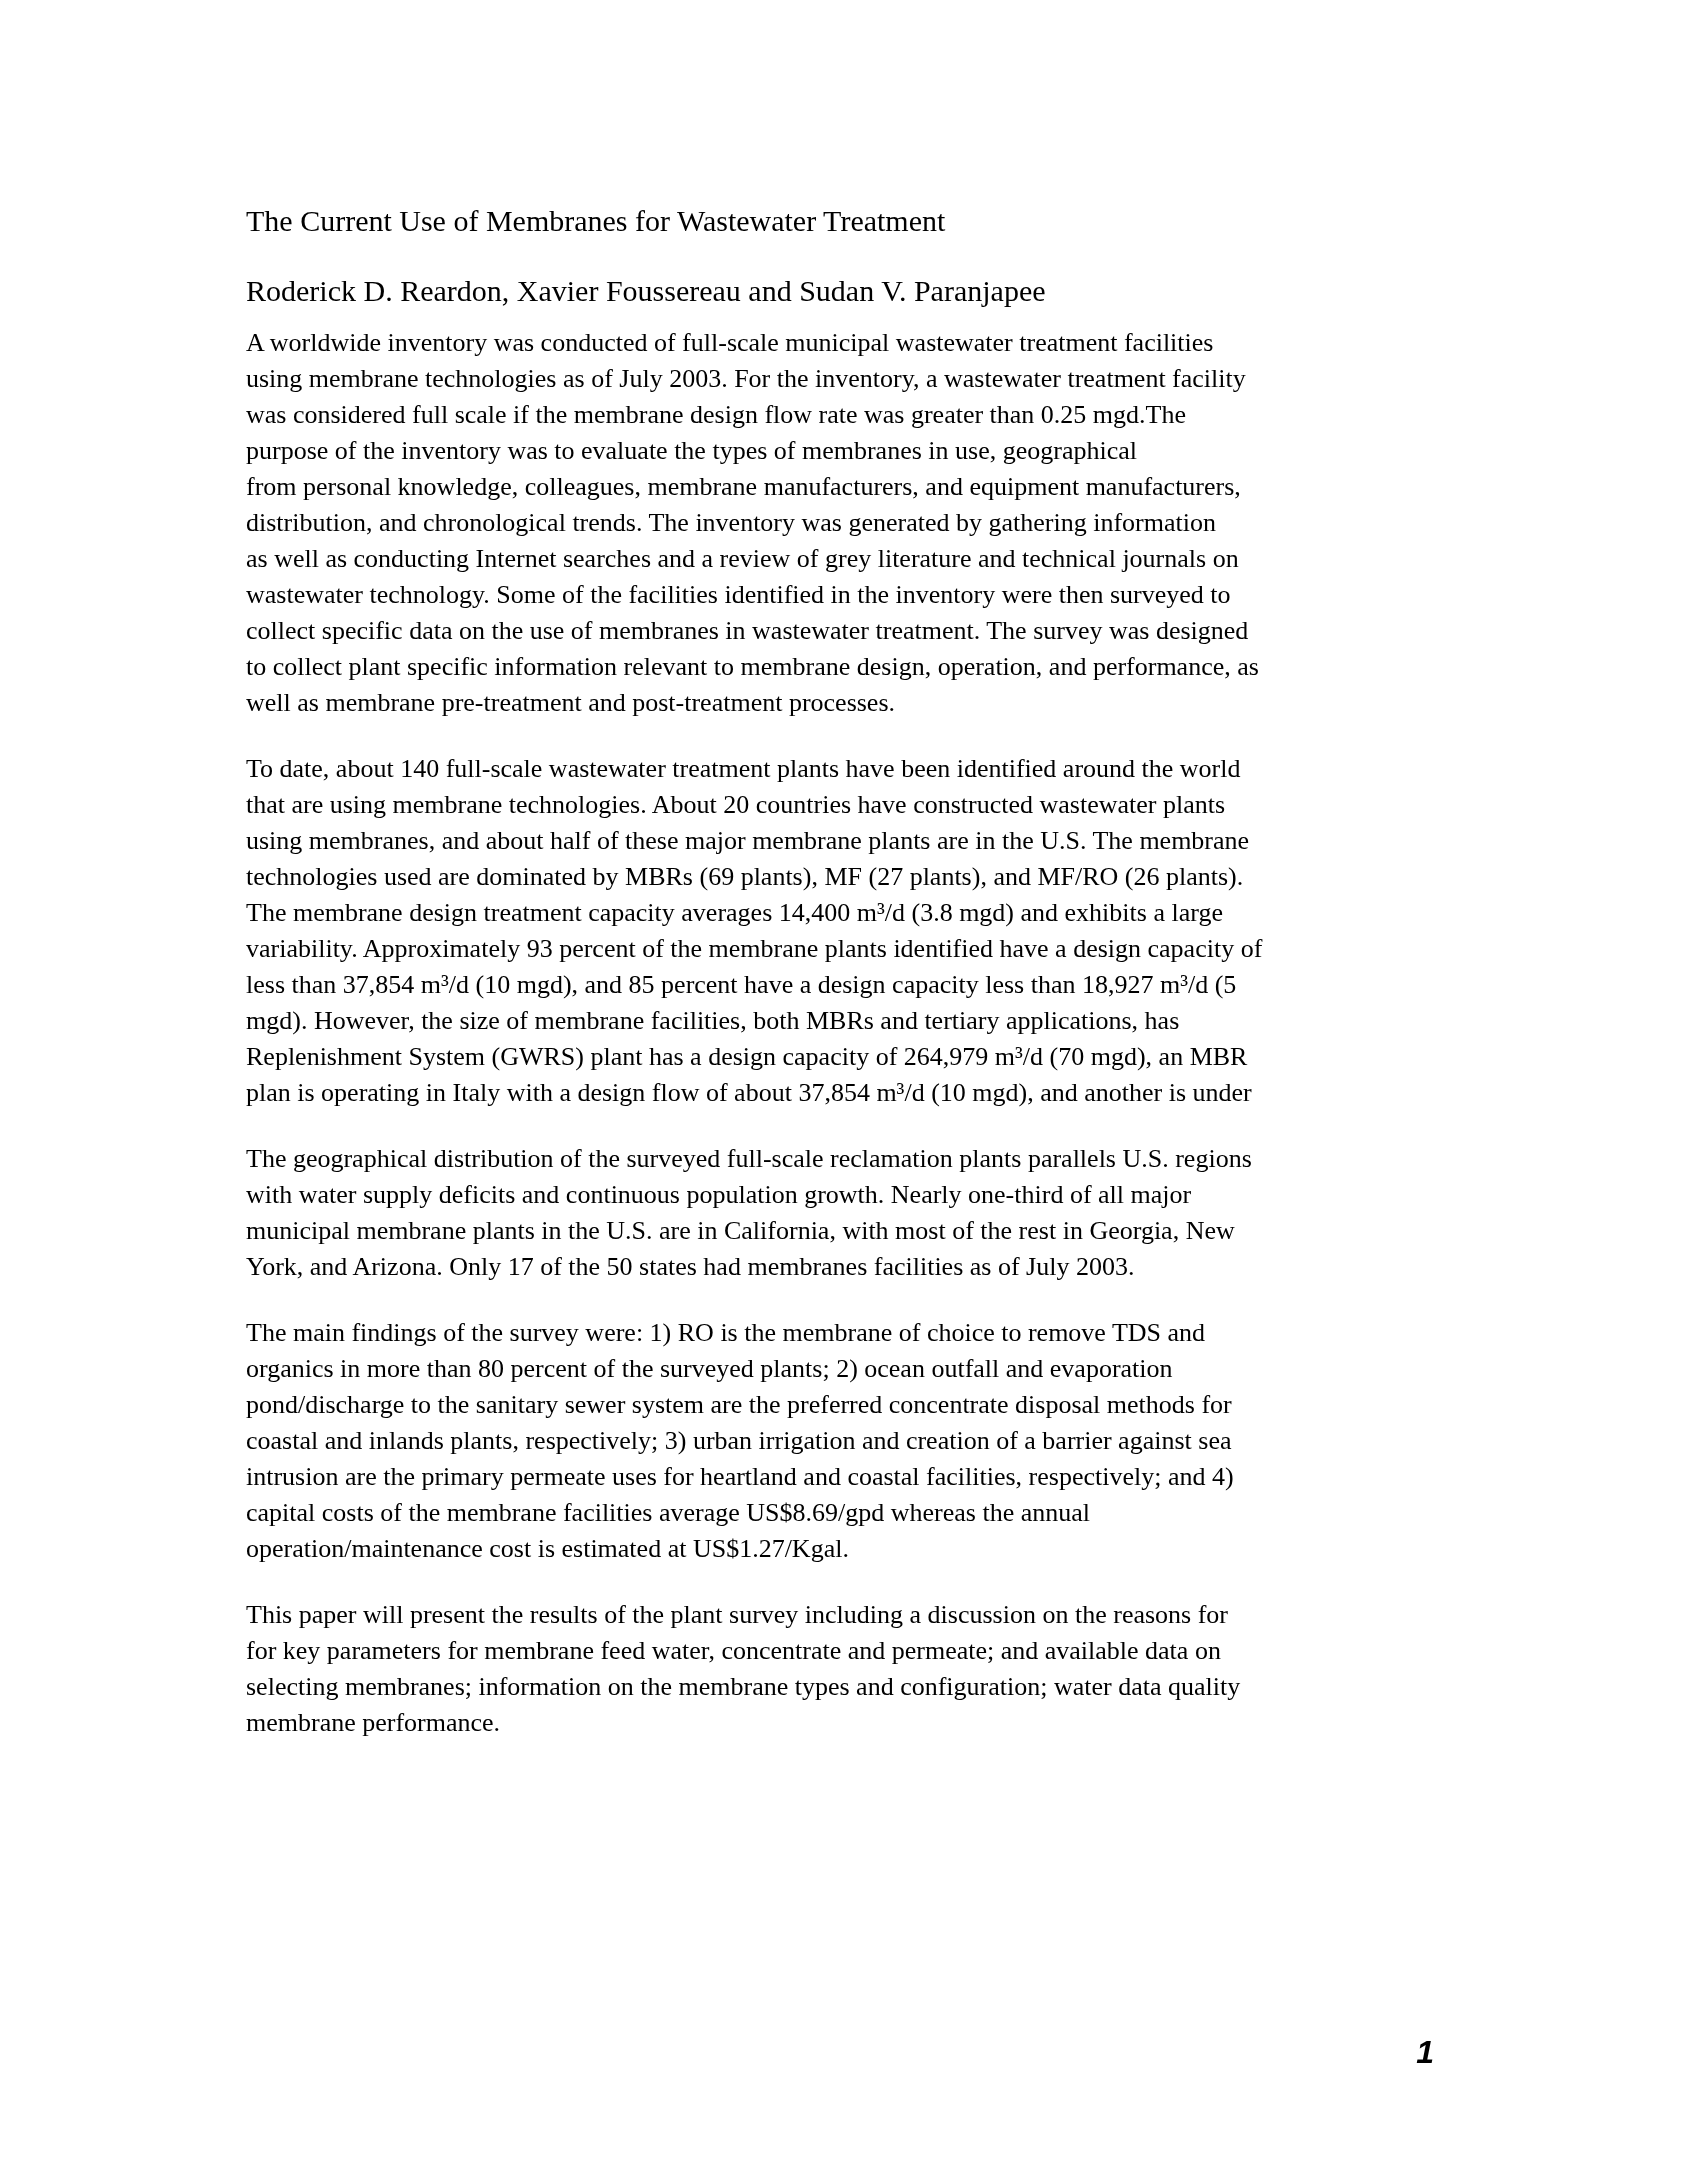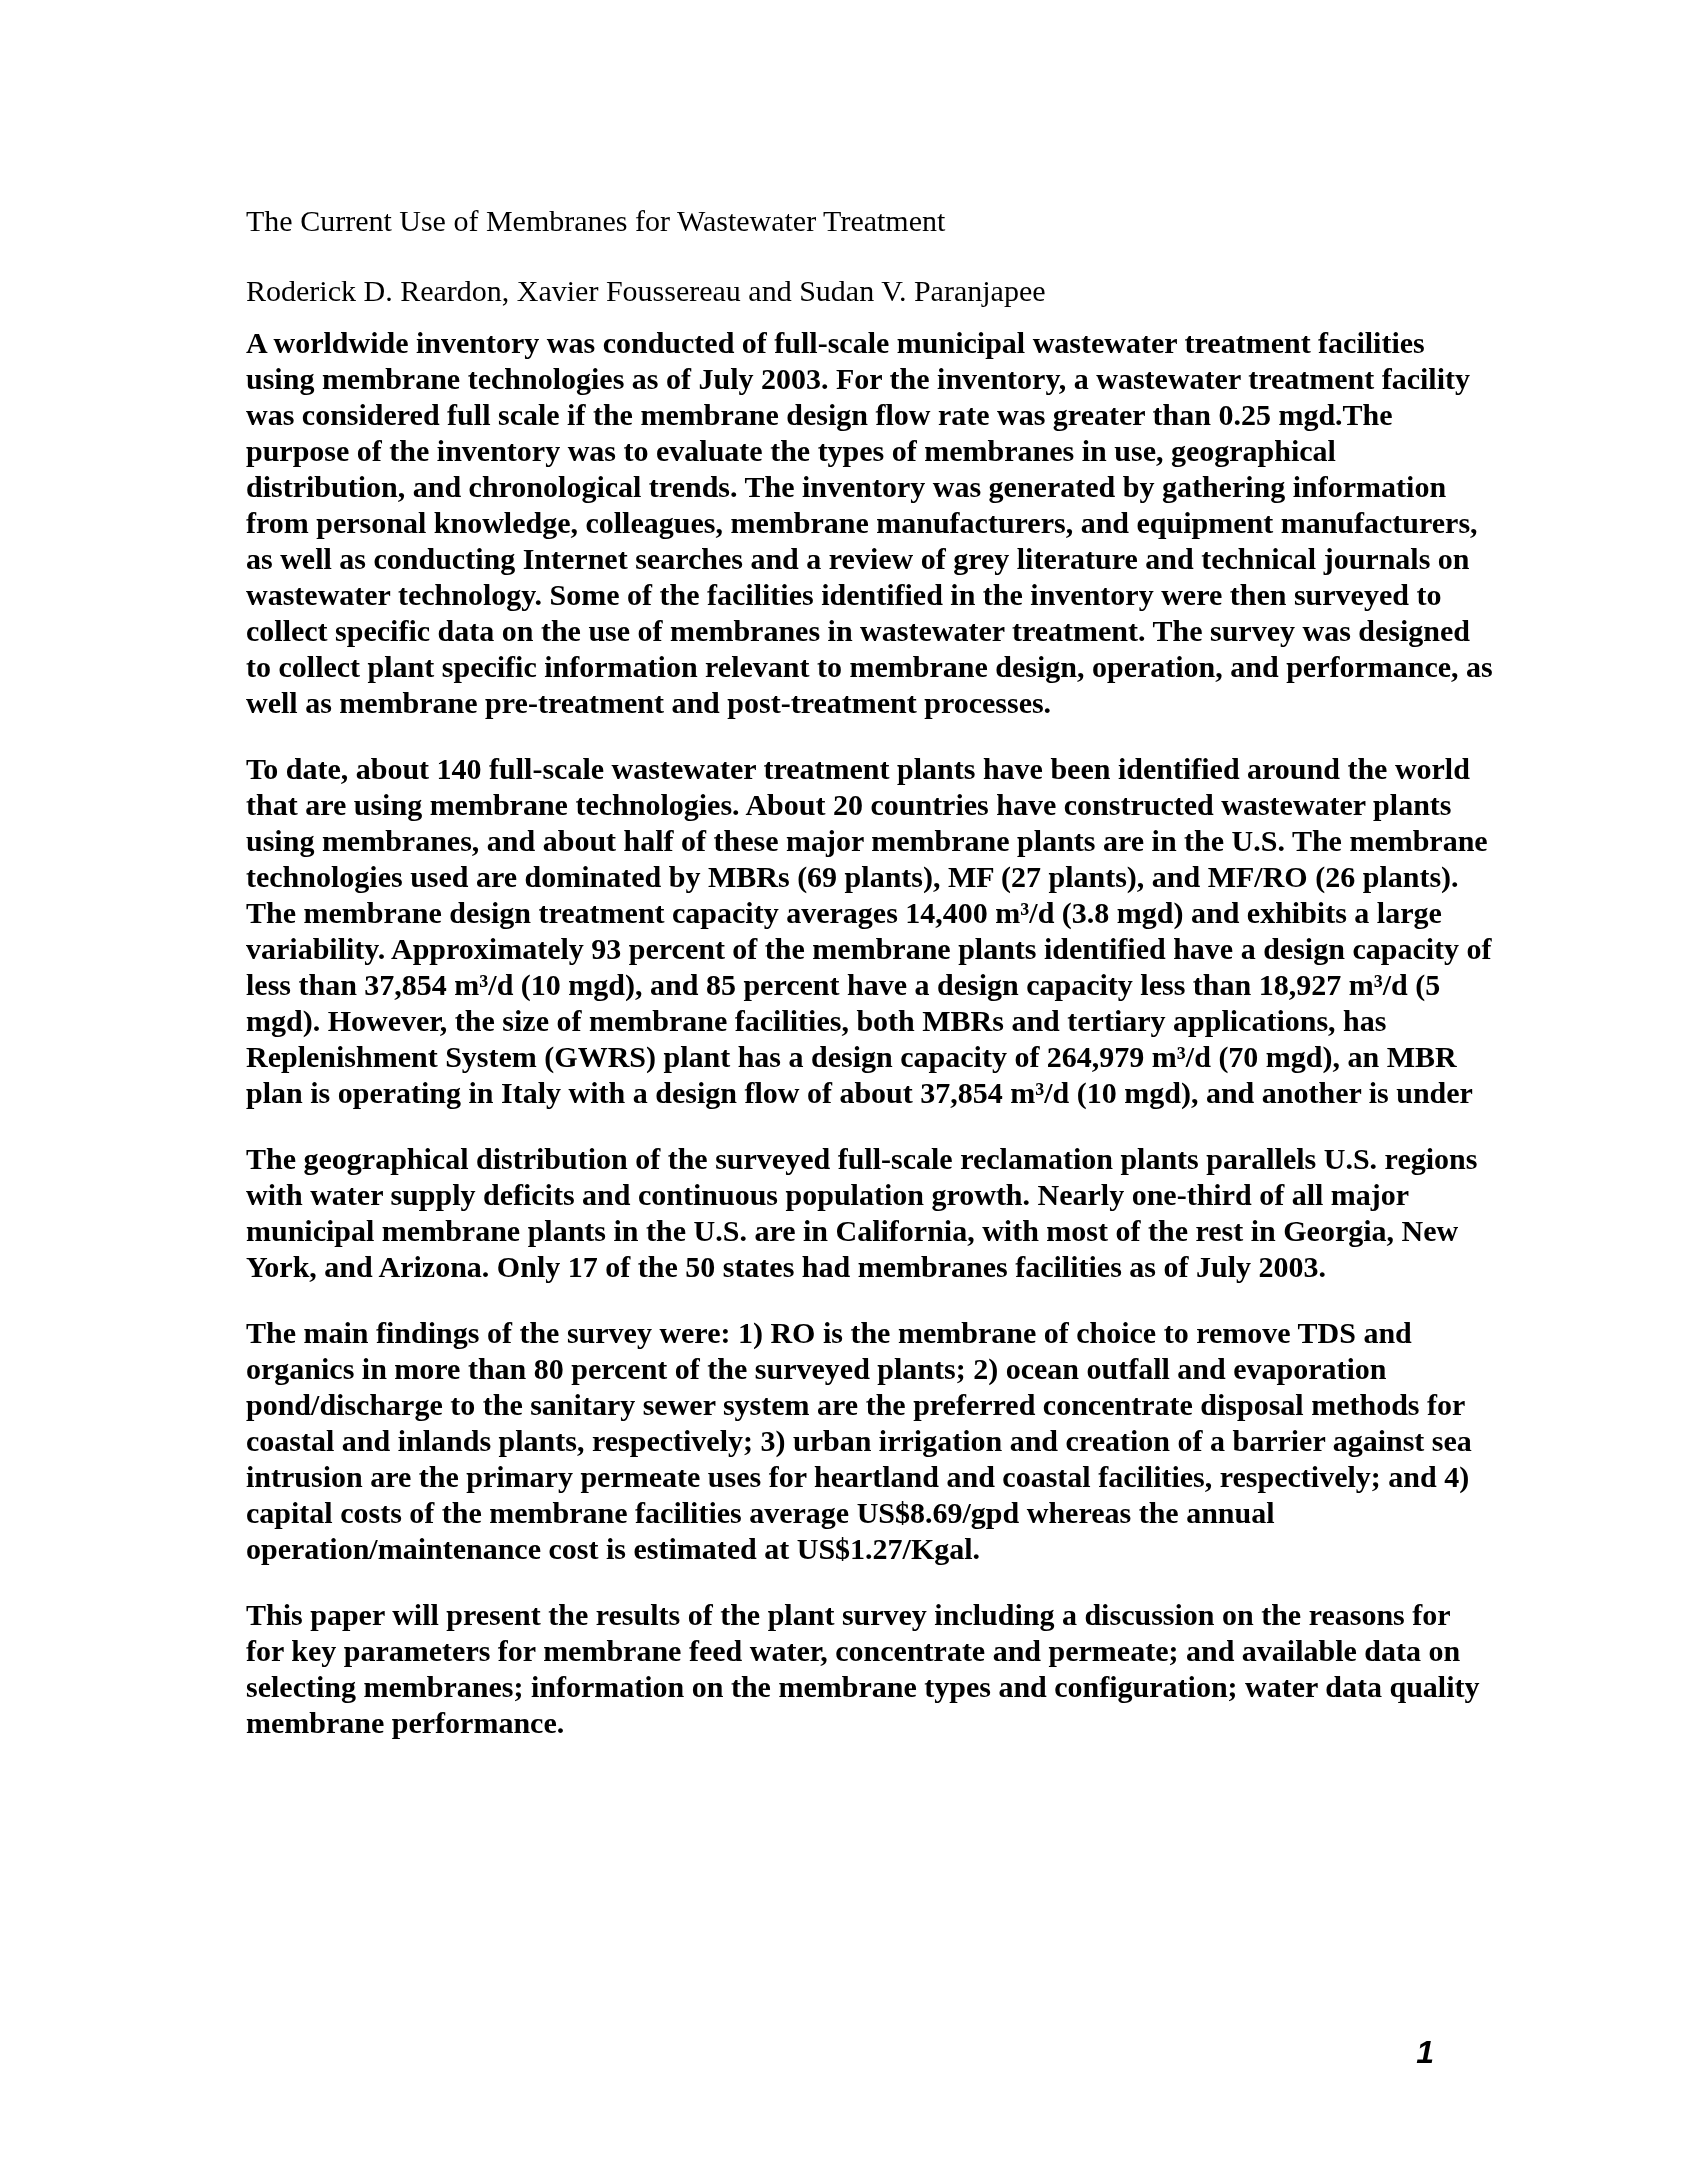--- a/index.html
+++ b/index.html
@@ -31,24 +31,23 @@
   .doc-authors {
     font-size: 30px;
     line-height: 36px;
     white-space: nowrap;
     margin-bottom: 16px;
   }
   .para {
     margin-bottom: 30px;
   }
   .line {
-    font-size: 30px;
+    font-size: 26px;
     line-height: 36px;
     white-space: nowrap;
-    font-weight: bold;
   }
   .page-number {
     position: absolute;
     left: 246px;
     top: 2034px;
     width: 1188px;
     text-align: right;
     font-family: "Liberation Sans", sans-serif;
     font-weight: bold;
     font-style: italic;
@@ -62,22 +61,22 @@
 <div class="page">
   <div class="content">
     <div class="doc-title">The Current Use of Membranes for Wastewater Treatment</div>
     <div class="doc-authors">Roderick D. Reardon, Xavier Foussereau and Sudan V. Paranjapee</div>
     <div>
         <div class="para">
           <div class="line">A worldwide inventory was conducted of full-scale municipal wastewater treatment facilities</div>
           <div class="line">using membrane technologies as of July 2003. For the inventory, a wastewater treatment facility</div>
           <div class="line">was considered full scale if the membrane design flow rate was greater than 0.25 mgd.The</div>
           <div class="line">purpose of the inventory was to evaluate the types of membranes in use, geographical</div>
+          <div class="line">from personal knowledge, colleagues, membrane manufacturers, and equipment manufacturers,</div>
           <div class="line">distribution, and chronological trends. The inventory was generated by gathering information</div>
-          <div class="line">from personal knowledge, colleagues, membrane manufacturers, and equipment manufacturers,</div>
           <div class="line">as well as conducting Internet searches and a review of grey literature and technical journals on</div>
           <div class="line">wastewater technology. Some of the facilities identified in the inventory were then surveyed to</div>
           <div class="line">collect specific data on the use of membranes in wastewater treatment. The survey was designed</div>
           <div class="line">to collect plant specific information relevant to membrane design, operation, and performance, as</div>
           <div class="line">well as membrane pre-treatment and post-treatment processes.</div>
         </div>
         <div class="para">
           <div class="line">To date, about 140 full-scale wastewater treatment plants have been identified around the world</div>
           <div class="line">that are using membrane technologies. About 20 countries have constructed wastewater plants</div>
           <div class="line">using membranes, and about half of these major membrane plants are in the U.S. The membrane</div>

